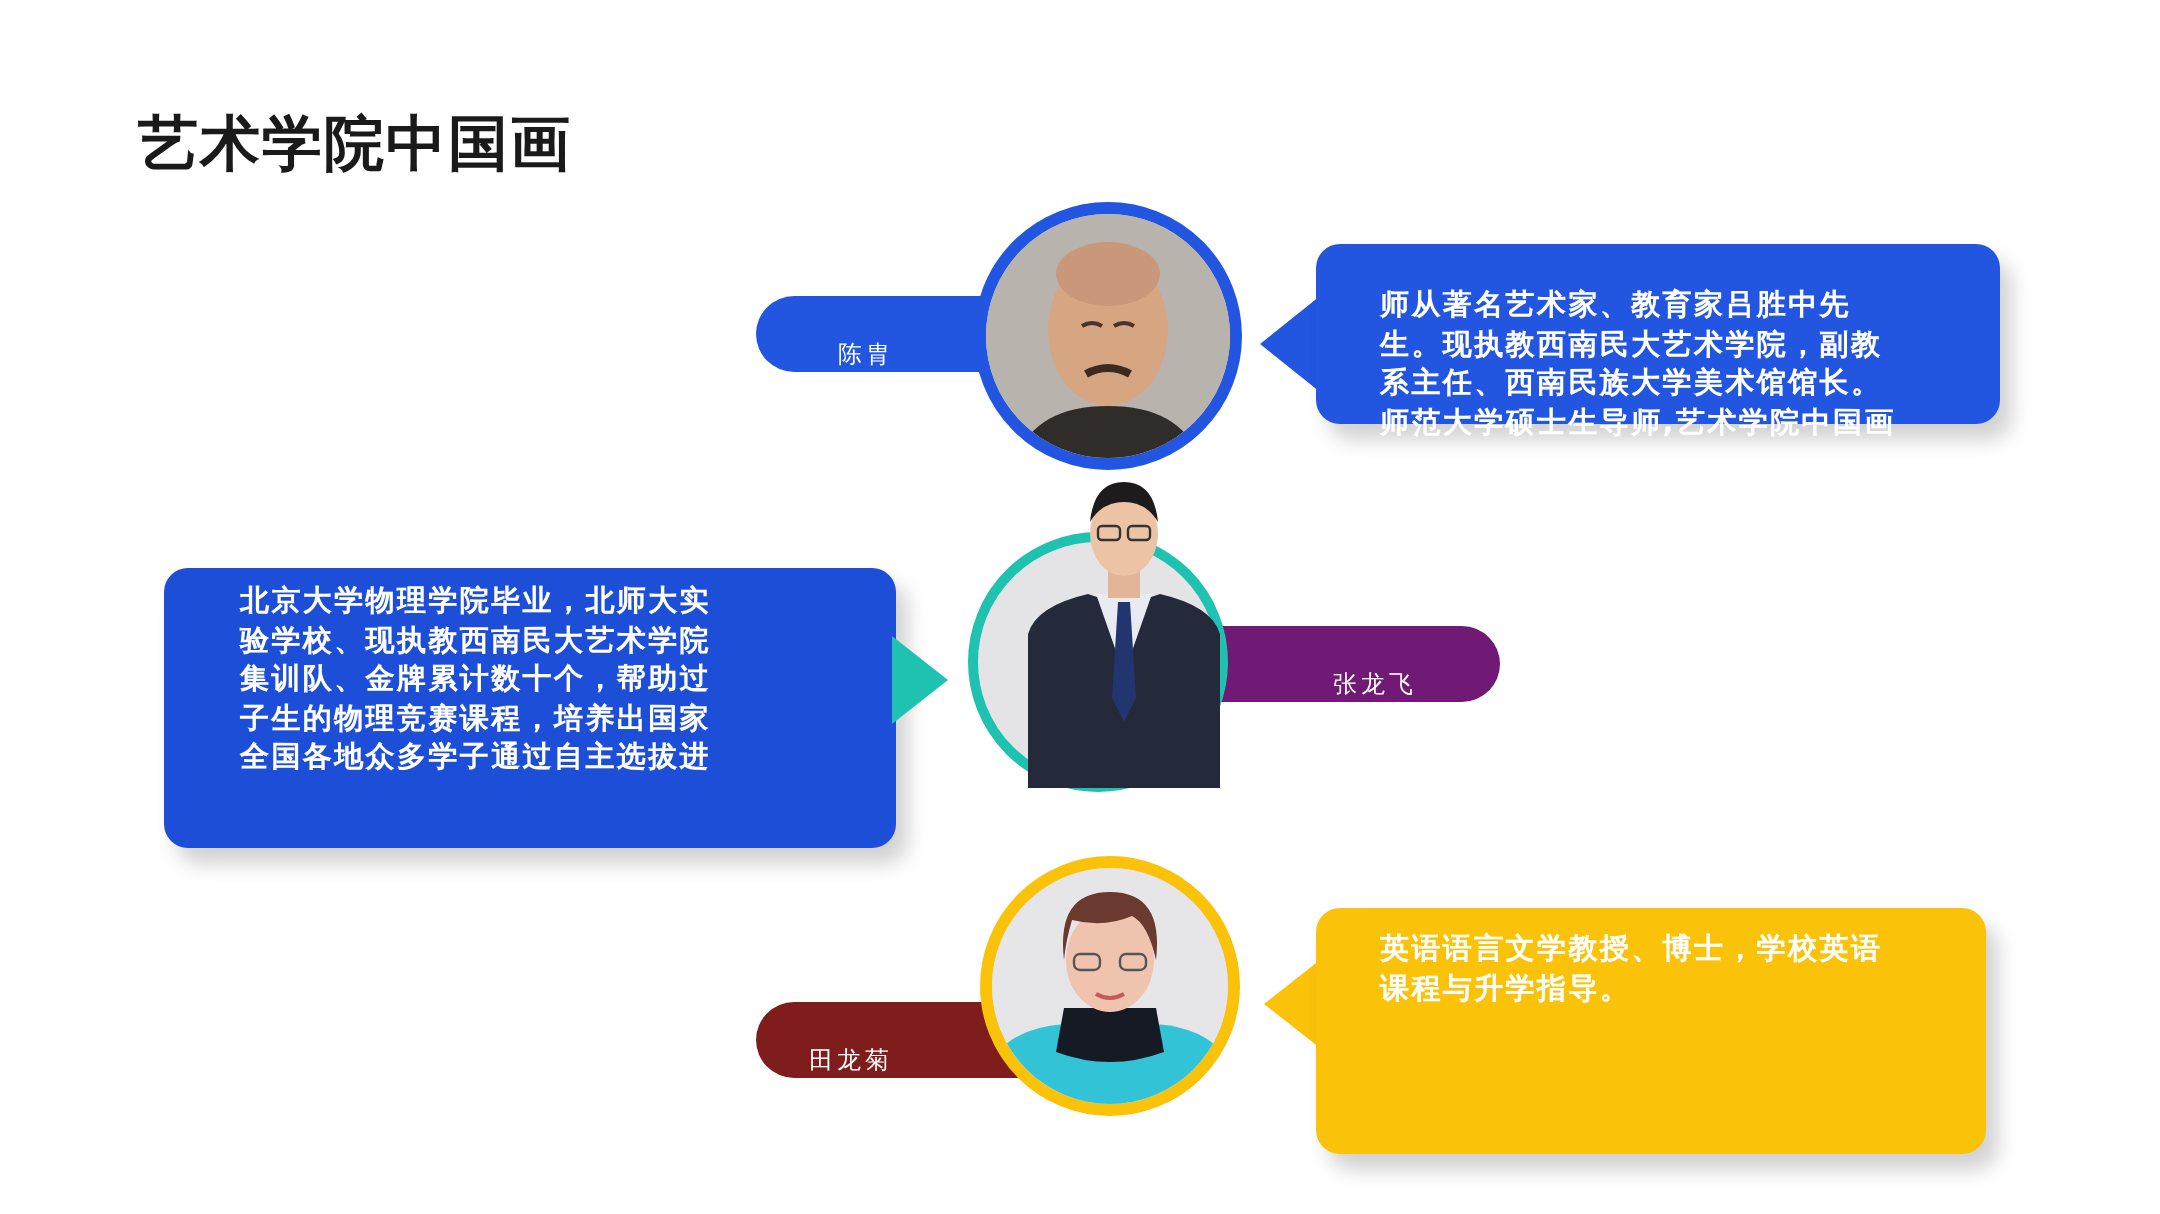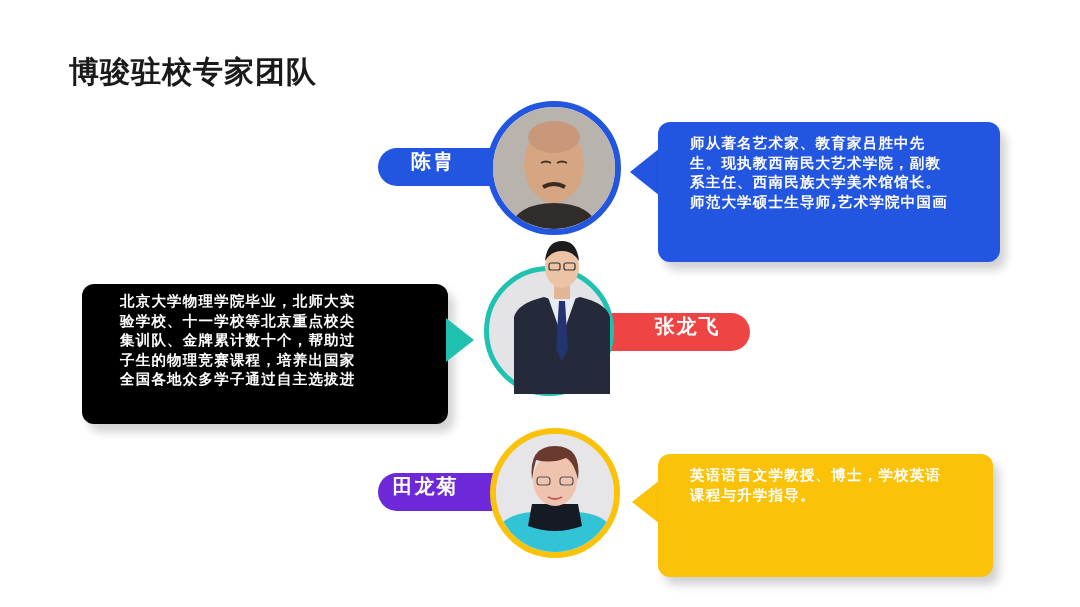--- a/index.html
+++ b/index.html
@@ -1,54 +1,54 @@
 <!DOCTYPE html>
 <html><head>
 <meta charset="utf-8">
 <style>
   html, body { margin:0; padding:0; }
   body { width:1080px; height:607px; background:#ffffff; position:relative; overflow:hidden;
          font-family:"DejaVu Sans", "Liberation Sans", sans-serif; }
   .title { position:absolute; left:69px; top:52px; font-size:30px; font-weight:bold; color:#1a1a1a; letter-spacing:1px; }
 
-  .pill { position:absolute; height:38px; color:#fff; font-weight:bold; font-size:20px;
-          display:flex; align-items:flex-start; justify-content:center; letter-spacing:2px; }
+  .pill { position:absolute; height:38px; color:#fff; font-weight:normal; font-size:12px;
+          display:flex; align-items:flex-end; justify-content:center; letter-spacing:2px; }
   .avatar { position:absolute; border-radius:50%; box-sizing:border-box; overflow:hidden; background:#d8d8d8; }
   .bubble { position:absolute; border-radius:12px; color:#fff; font-size:14.5px; line-height:19.5px;
             box-sizing:border-box; letter-spacing:1.2px; font-weight:bold; }
   .bubble-shadow { box-shadow: 6px 8px 10px rgba(0,0,0,0.18); }
   .tail { position:absolute; width:0; height:0; }
 
   
   .p1-pill { left:378px; top:148px; width:150px; background:#2255e0; border-radius:19px 0 0 19px; }
   .p1-avatar { left:487px; top:101px; width:134px; height:134px; border:6px solid #2255e0; }
-  .p1-bubble { left:658px; top:122px; width:342px; height:140px; background:#2255e0; padding:12px 12px 0 32px; }
+  .p1-bubble { left:658px; top:122px; width:342px; height:90px; background:#2255e0; padding:22px 12px 0 32px; }
   .p1-tail { left:630px; top:148px; border-top:24px solid transparent; border-bottom:24px solid transparent; border-right:30px solid #2255e0; }
 
   
-  .p2-bubble { left:82px; top:284px; width:366px; height:140px; background:#000000; padding:8px 12px 0 38px; }
+  .p2-bubble { left:82px; top:284px; width:366px; height:140px; background:#1d4ed8; padding:8px 12px 0 38px; }
   .p2-tail { left:446px; top:318px; border-top:22px solid transparent; border-bottom:22px solid transparent; border-left:28px solid #1fc2b1; }
   .p2-avatar { left:484px; top:266px; width:130px; height:130px; border:5px solid #1fc2b1; background:#e4e4e6; overflow:visible; }
-  .p2-pill { left:605px; top:313px; width:145px; background:#ef4444; border-radius:0 19px 19px 0; }
+  .p2-pill { left:605px; top:313px; width:145px; background:#701a75; border-radius:0 19px 19px 0; }
 
   
-  .p3-pill { left:378px; top:473px; width:145px; background:#6d28d9; border-radius:19px 0 0 19px; }
+  .p3-pill { left:378px; top:501px; width:145px; background:#7f1d1d; border-radius:19px 0 0 19px; }
   .p3-avatar { left:490px; top:428px; width:130px; height:130px; border:6px solid #fbc20a; }
   .p3-bubble { left:658px; top:454px; width:335px; height:123px; background:#fbc20a; padding:12px 12px 0 32px; }
   .p3-tail { left:632px; top:480px; border-top:22px solid transparent; border-bottom:22px solid transparent; border-right:28px solid #fbc20a; }
 
   .line { display:block; white-space:nowrap; }
 
   
   .fig { position:absolute; }
 </style>
 </head>
 <body>
 
-<div class="title">博骏驻校专家团队</div>
+<div class="title">艺术学院中国画</div>
 
 <div>
   <div class="pill p1-pill" style="padding-right:40px;box-sizing:border-box;">
     <span>陈胄</span>
   </div>
   <div class="avatar p1-avatar">
     <svg width="122" height="122" viewBox="0 0 122 122">
       <rect width="122" height="122" fill="#b9b3ad"></rect>
       <ellipse cx="61" cy="58" rx="30" ry="38" fill="#d6a582"></ellipse>
       <ellipse cx="61" cy="30" rx="26" ry="16" fill="#c9987a"></ellipse>
@@ -62,21 +62,21 @@
     <span class="line">师从著名艺术家、教育家吕胜中先</span>
     <span class="line">生。现执教西南民大艺术学院，副教</span>
     <span class="line">系主任、西南民族大学美术馆馆长。</span>
     <span class="line">师范大学硕士生导师,艺术学院中国画</span>
   </div>
 </div>
 
 <div>
   <div class="bubble bubble-shadow p2-bubble">
     <span class="line">北京大学物理学院毕业，北师大实</span>
-    <span class="line">验学校、十一学校等北京重点校尖</span>
+    <span class="line">验学校、现执教西南民大艺术学院</span>
     <span class="line">集训队、金牌累计数十个，帮助过</span>
     <span class="line">子生的物理竞赛课程，培养出国家</span>
     <span class="line">全国各地众多学子通过自主选拔进</span>
   </div>
   <div class="tail p2-tail"></div>
   <div class="pill p2-pill" style="padding-left:20px;box-sizing:border-box;">
     <span>张龙飞</span>
   </div>
   <div class="avatar p2-avatar"></div>
   <svg class="fig" style="left:514px;top:237px;" width="96" height="157" viewBox="0 0 96 157">

